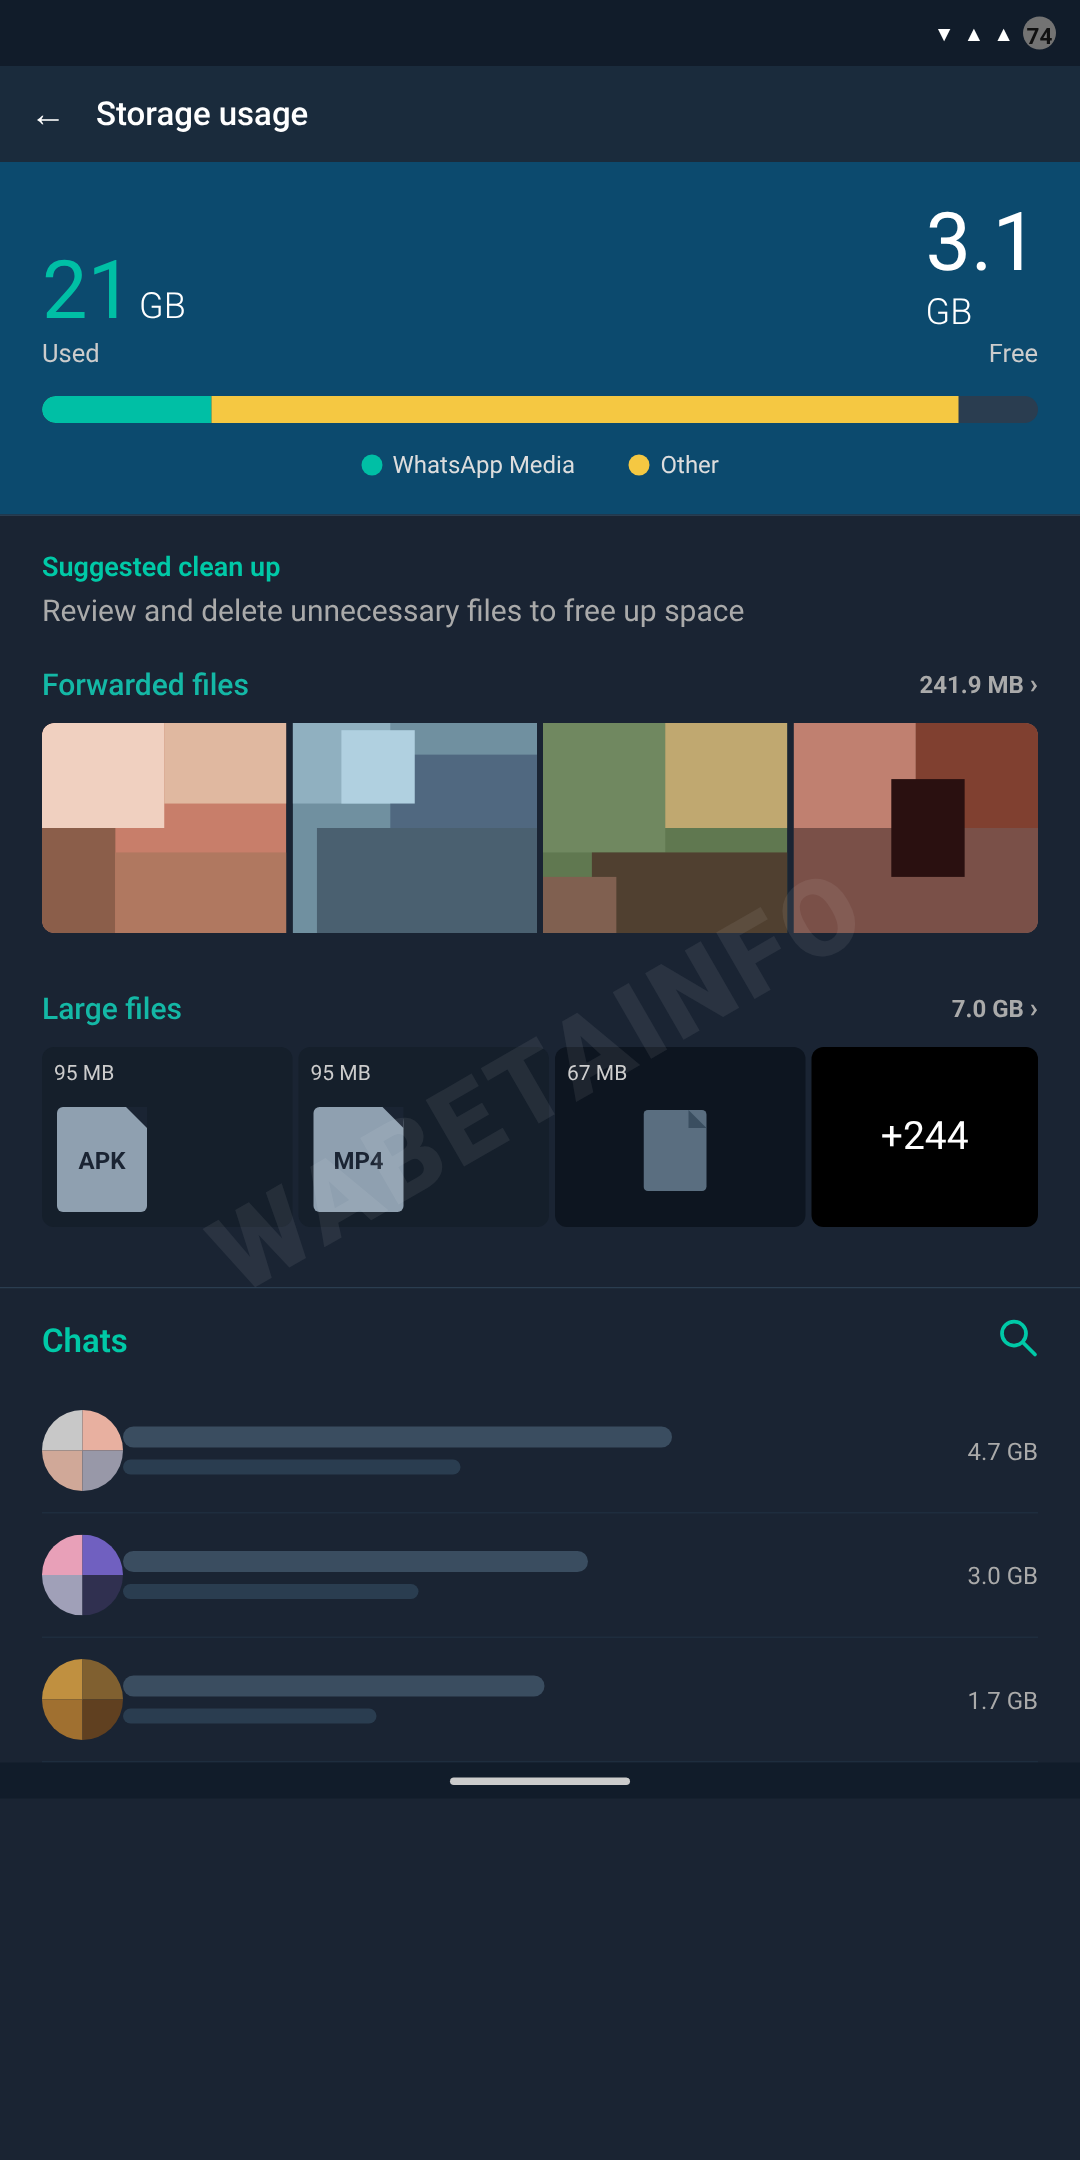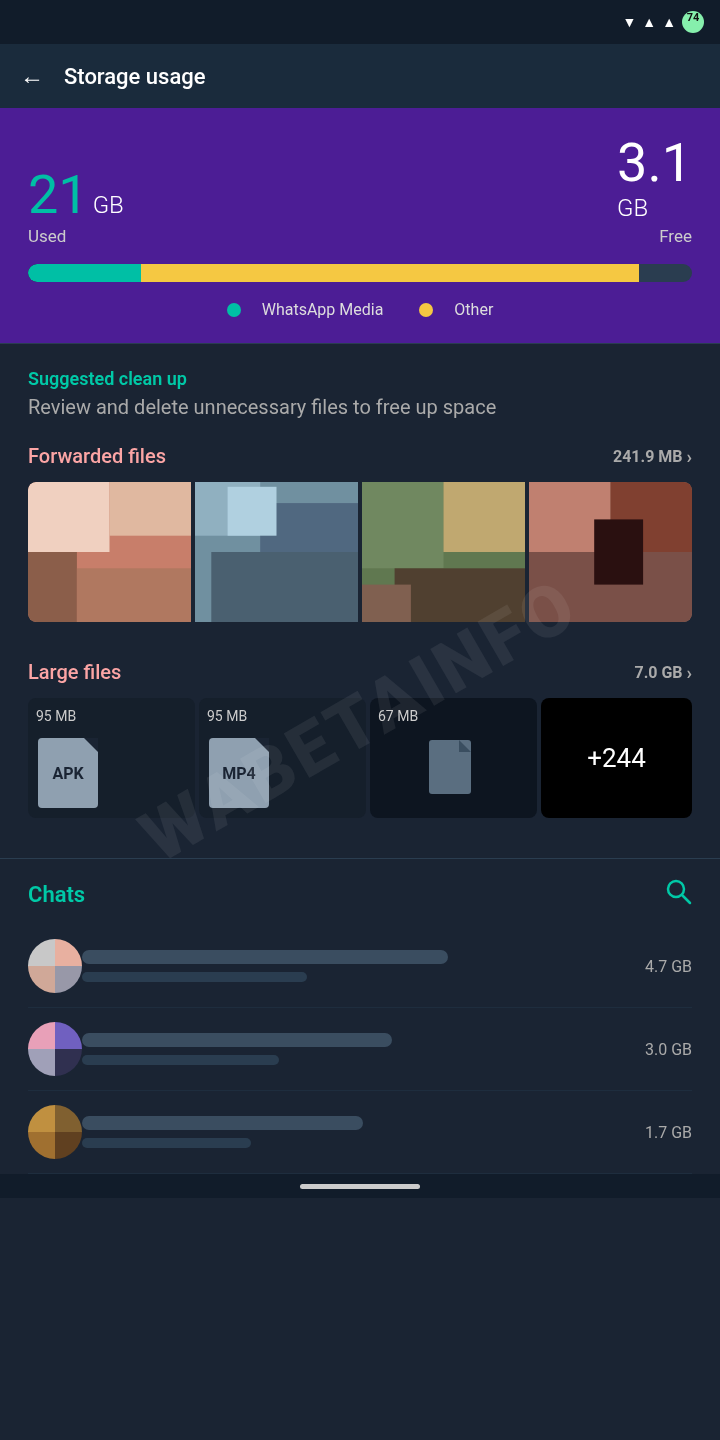--- a/index.html
+++ b/index.html
@@ -20,29 +20,29 @@
       align-items: center;
       justify-content: flex-end;
       padding-right: 16px;
       gap: 6px;
     }
     .status-icon {
       color: #fff;
       font-size: 14px;
     }
     .battery-badge {
-      background: #86efac;
+      background: #737373;
       color: #111;
       border-radius: 50%;
       width: 22px;
       height: 22px;
       display: flex;
-      align-items: flex-start;
+      align-items: flex-end;
       justify-content: center;
-      font-size: 11px;
+      font-size: 15px;
       font-weight: bold;
     }
     
     .top-bar {
       background: #1a2b3c;
       height: 64px;
       display: flex;
       align-items: center;
       padding: 0 20px;
       gap: 20px;
@@ -56,21 +56,21 @@
       font-size: 22px;
       font-weight: 500;
       color: #fff;
     }
     
     .content {
       padding: 0;
     }
     
     .storage-summary {
-      background: #4c1d95;
+      background: #0c4a6e;
       padding: 28px 28px 24px 28px;
       margin-bottom: 0;
     }
     .storage-numbers {
       display: flex;
       justify-content: space-between;
       align-items: flex-end;
       margin-bottom: 18px;
     }
     .storage-used {
@@ -142,21 +142,21 @@
     }
     
     .legend {
       display: flex;
       gap: 36px;
       justify-content: center;
     }
     .legend-item {
       display: flex;
       align-items: center;
-      gap: 21px;
+      gap: 7px;
     }
     .legend-dot {
       width: 14px;
       height: 14px;
       border-radius: 50%;
     }
     .legend-dot-green { background: #00bfa5; }
     .legend-dot-yellow { background: #f5c842; }
     .legend-label {
       font-size: 16px;
@@ -186,21 +186,21 @@
     }
     .section-header {
       display: flex;
       justify-content: space-between;
       align-items: center;
       padding: 18px 0 14px 0;
     }
     .section-title {
       font-size: 20px;
       font-weight: 500;
-      color: #fca5a5;
+      color: #14b8a6;
     }
     .section-size {
       font-size: 16px;
       color: #aaa;
       display: flex;
       align-items: center;
       gap: 4px;
       font-weight: bold;
     }
     .chevron {

